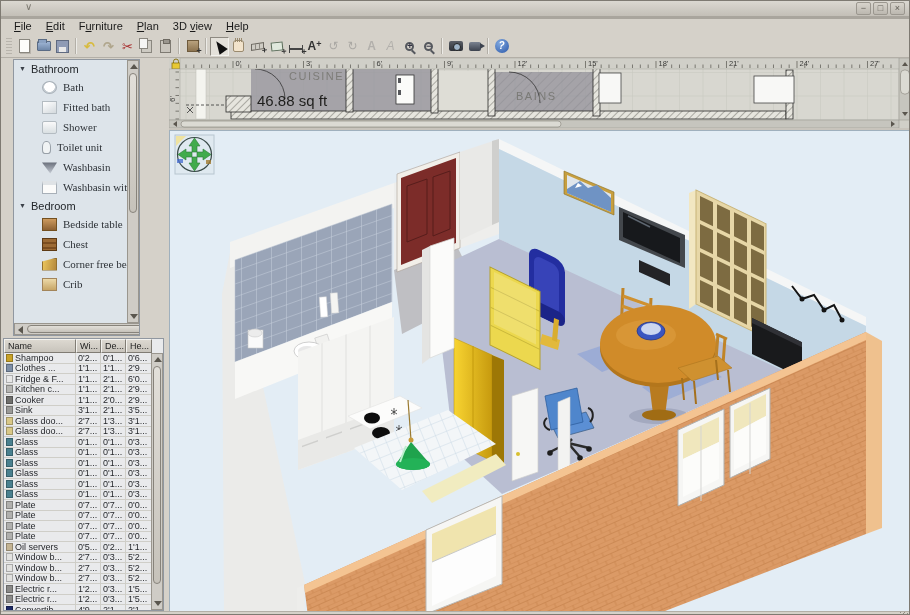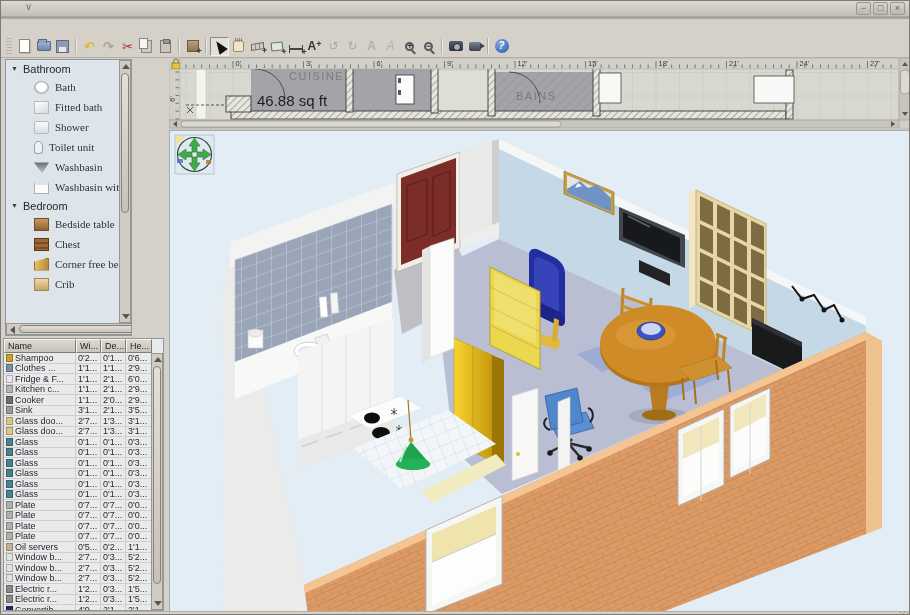--- a/index.html
+++ b/index.html
@@ -60,21 +60,21 @@
   .ic-zoom{width:9px;height:9px;border:2px solid #55585e;border-radius:50%;position:relative;}
   .ic-zoom:after{content:"";position:absolute;right:-4px;bottom:-4px;width:5px;height:2px;background:#55585e;transform:rotate(45deg);}
   .ic-zoom span{position:absolute;left:0px;top:-3px;font-size:9px;font-weight:bold;color:#334;}
   .ic-photo{width:14px;height:10px;background:linear-gradient(#5a5e66,#2e3138);border-radius:2px;position:relative;}
   .ic-photo:after{content:"";position:absolute;left:4px;top:2px;width:6px;height:6px;border-radius:50%;background:#9fb4c8;border:1px solid #222;}
   .ic-video{width:12px;height:9px;background:linear-gradient(#7a8290,#3c424e);border-radius:2px;}
   .ic-video:after{content:"";position:absolute;right:-4px;top:1px;border-top:3px solid transparent;border-bottom:3px solid transparent;border-left:5px solid #3c424e;}
   .ic-help{width:14px;height:14px;border-radius:50%;background:radial-gradient(circle at 35% 30%,#7fa8e0,#2b57a8);
     color:#fff;font-size:10px;font-weight:bold;text-align:center;line-height:14px;}
   
-  .catalog{position:absolute;left:4px;top:58px;width:127px;height:277px;background:#dde4ea;
+  .catalog{position:absolute;left:12px;top:58px;width:127px;height:277px;background:#dde4ea;
     border:1px solid #9097a0;overflow:hidden;}
   .cat-inner{position:absolute;left:0;top:0;width:145px;height:264px;overflow:hidden;}
   .cat-h{height:17px;display:flex;align-items:center;font-size:11px;color:#22262a;padding-left:5px;gap:5px;}
   .cat-h .tri{font-size:7px;color:#3a4048;}
   .cat-i{height:20px;display:flex;align-items:center;font-size:11px;color:#2e3338;padding-left:28px;gap:6px;white-space:nowrap;font-family:Liberation Serif, serif;}
   .cat-i.it{font-style:italic;}
   .ci{width:15px;height:13px;flex:0 0 auto;position:relative;}
   .ci-bath{background:radial-gradient(ellipse at 50% 45%,#ffffff 55%,#c7ced4 60%);border:1px solid #a8b0b8;border-radius:50%;}
   .ci-stairs{background:#26262c;border-radius:50%;width:12px;}
   .ci-stairs:after{content:"";position:absolute;right:0;top:2px;border-top:4px solid transparent;border-bottom:4px solid transparent;border-right:6px solid #dde4ea;}
@@ -123,20 +123,21 @@
   <div class="titlebar">
     <span class="shade-btn">∨</span>
     <span class="winbtns">
         <span class="winbtn">−</span>
         <span class="winbtn">□</span>
         <span class="winbtn">×</span>
       </span>
   </div>
   <div class="winedge"></div>
 
+  <div class="menubar"><span class="menu-item"><span class="mn">F</span>ile</span><span class="menu-item"><span class="mn">E</span>dit</span><span class="menu-item">F<span class="mn">u</span>rniture</span><span class="menu-item"><span class="mn">P</span>lan</span><span class="menu-item">3D <span class="mn">v</span>iew</span><span class="menu-item"><span class="mn">H</span>elp</span></div>
 
   <div class="toolbar">
       <div class="tgrip"></div>
       <span class="tbtn">
         <i class="ic ic-new"></i>
       </span>
       <span class="tbtn">
         <i class="ic ic-open"></i>
       </span>
       <span class="tbtn">

